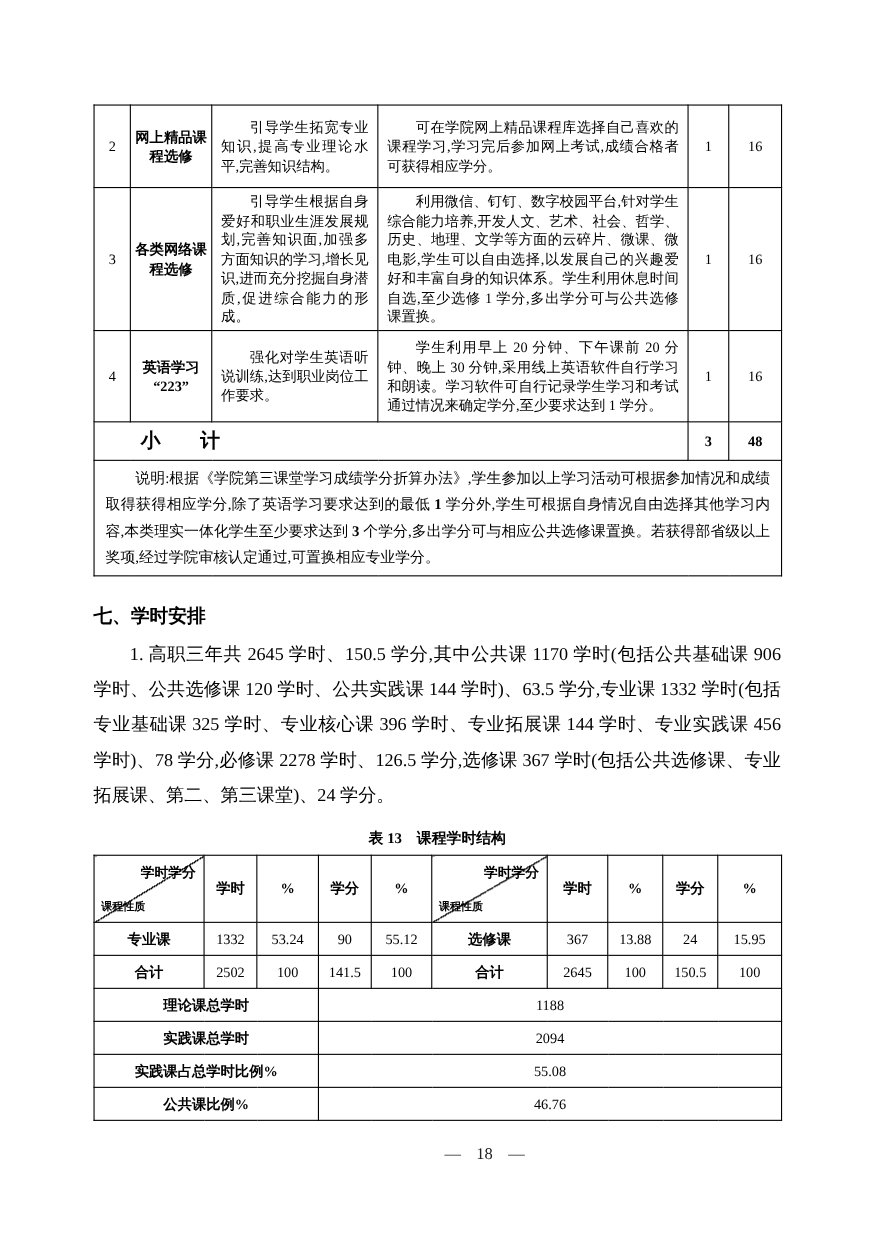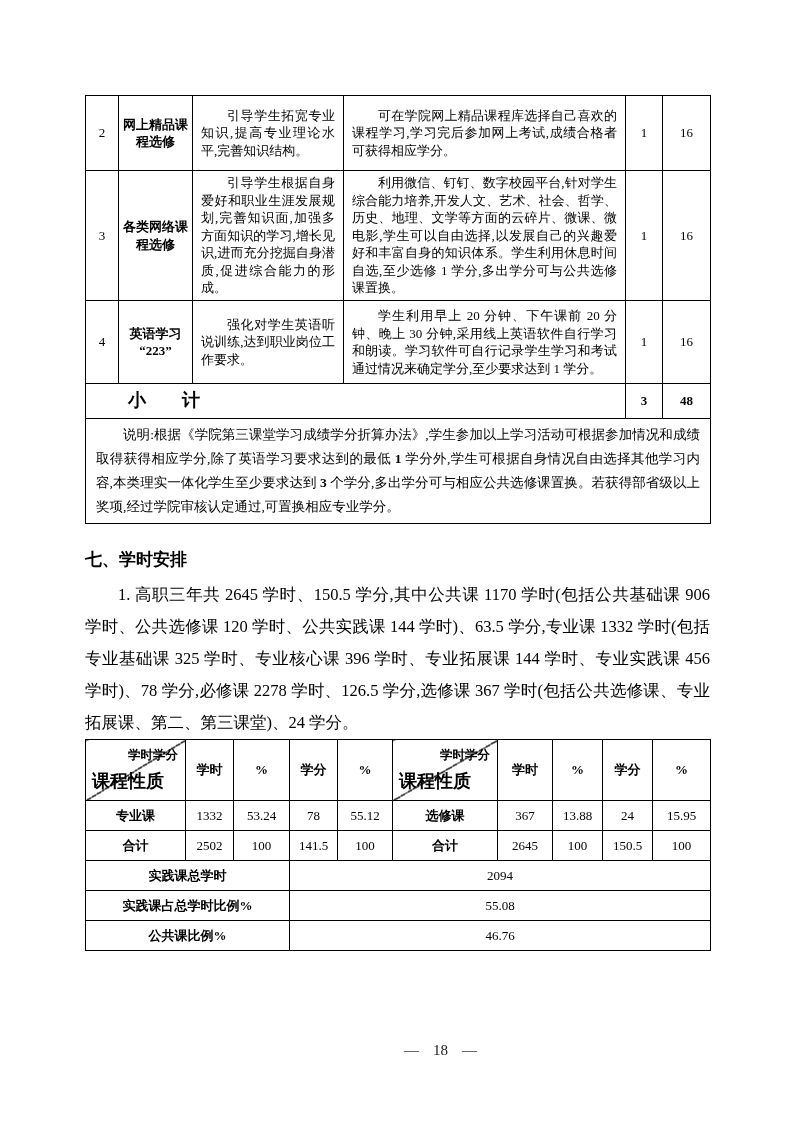--- a/index.html
+++ b/index.html
@@ -43,21 +43,21 @@
   .hours .lab{font-weight:bold;}
   .hours .diag{
     position:relative;padding:0;
     background:linear-gradient(to bottom right,
       transparent calc(50% - 0.6px),
       #000 calc(50% - 0.6px),
       #000 calc(50% + 0.6px),
       transparent calc(50% + 0.6px));
   }
   .hours .diag .dt{position:absolute;top:7px;right:7px;font-size:12.5px;font-weight:bold;text-align:right;}
-  .hours .diag .db{position:absolute;bottom:7px;left:6px;font-size:18px;font-weight:bold;}
+  .hours .diag .db{position:absolute;bottom:7px;left:6px;font-size:10px;font-weight:bold;}
 
   
   .footer{position:absolute;top:1042px;left:0;width:100%;text-align:center;
           font-size:15px;color:#222;padding-left:44px;}
   .footer .dash{letter-spacing:0;margin:0 14px;color:#333;}
 </style>
 </head>
 <body>
 
 <div class="content">
@@ -117,20 +117,21 @@
       <td colspan="6">
         <p><span>说明:根据《学院第三课堂学习成绩学分折算办法》,学生参加以上学习活动可根据参加情况和成绩取得获得相应学分,除了英语学习要求达到的最低 </span><b>1</b><span> 学分外,学生可根据自身情况自由选择其他学习内容,本类理实一体化学生至少要求达到 </span><b>3</b><span> 个学分,多出学分可与相应公共选修课置换。若获得部省级以上奖项,经过学院审核认定通过,可置换相应专业学分。</span></p>
       </td>
     </tr>
   </tbody>
     </table>
 
   <div class="sec-heading">七、学时安排</div>
   <p class="body-par">1. 高职三年共 2645 学时、150.5 学分,其中公共课 1170 学时(包括公共基础课 906 学时、公共选修课 120 学时、公共实践课 144 学时)、63.5 学分,专业课 1332 学时(包括专业基础课 325 学时、专业核心课 396 学时、专业拓展课 144 学时、专业实践课 456 学时)、78 学分,必修课 2278 学时、126.5 学分,选修课 367 学时(包括公共选修课、专业拓展课、第二、第三课堂)、24 学分。</p>
 
+  <div class="tbl-caption">表 13　课程学时结构</div>
   <table class="hours">
     <colgroup>
       <col style="width:100px">
         <col style="width:48px">
         <col style="width:56px">
         <col style="width:48px">
         <col style="width:55px">
       <col style="width:105px">
         <col style="width:55px">
         <col style="width:50px">
@@ -153,41 +154,45 @@
       </td>
       <td class="hd">学时</td>
       <td class="hd">%</td>
       <td class="hd">学分</td>
       <td class="hd">%</td>
     </tr>
     <tr class="drow">
       <td class="lab">专业课</td>
       <td>1332</td>
       <td>53.24</td>
-      <td>78</td>
+      <td>90</td>
       <td>55.12</td>
       <td class="lab">选修课</td>
       <td>367</td>
       <td>13.88</td>
       <td>24</td>
       <td>15.95</td>
     </tr>
     <tr class="drow">
       <td class="lab">合计</td>
       <td>2502</td>
       <td>100</td>
       <td>141.5</td>
       <td>100</td>
       <td class="lab">合计</td>
       <td>2645</td>
       <td>100</td>
       <td>150.5</td>
       <td>100</td>
     </tr>
     <tr class="drow">
+      <td class="lab" colspan="3">理论课总学时</td>
+      <td colspan="7">1188</td>
+    </tr>
+    <tr class="drow">
       <td class="lab" colspan="3">实践课总学时</td>
       <td colspan="7">2094</td>
     </tr>
     <tr class="drow">
       <td class="lab" colspan="3">实践课占总学时比例%</td>
       <td colspan="7">55.08</td>
     </tr>
     <tr class="drow">
       <td class="lab" colspan="3">公共课比例%</td>
       <td colspan="7">46.76</td>

